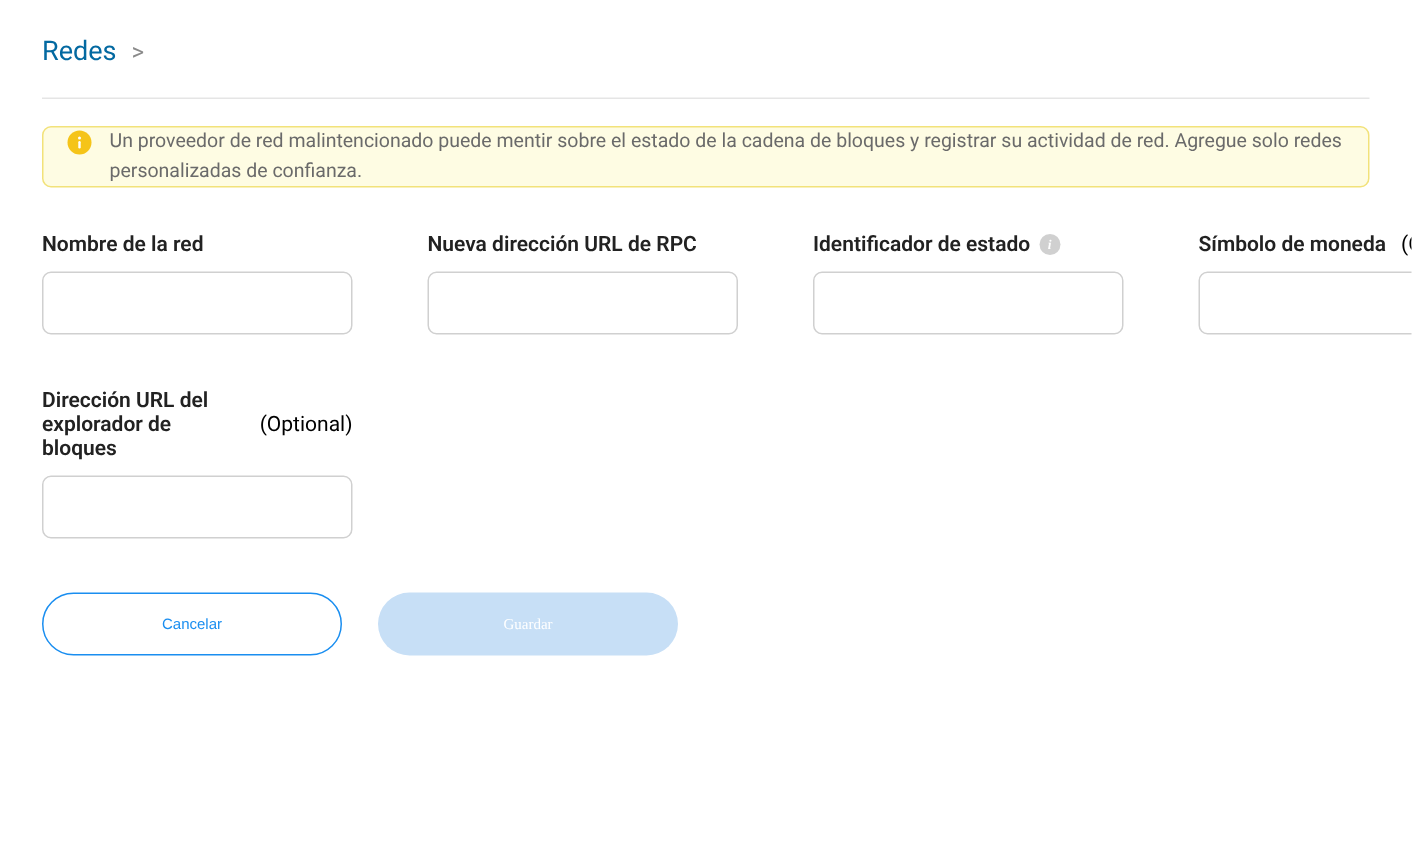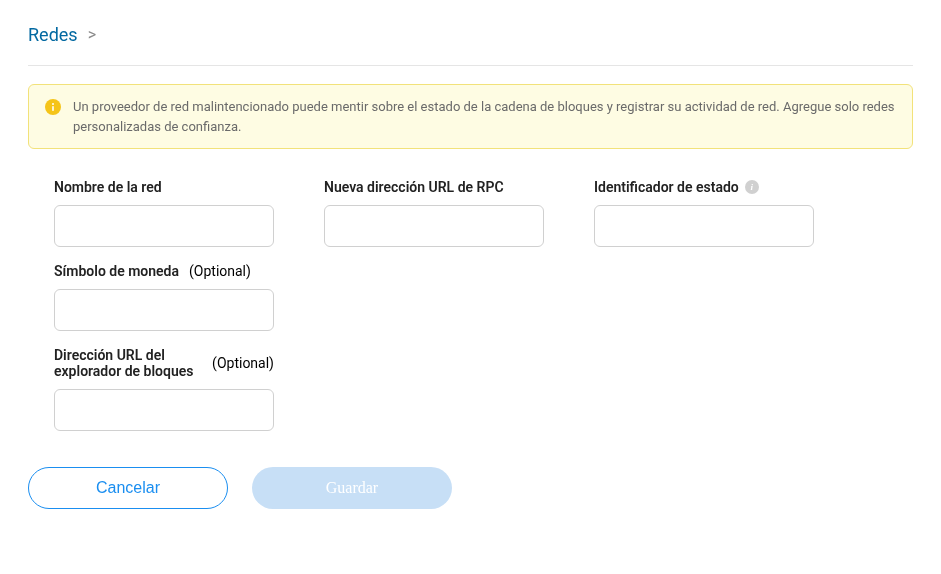--- a/index.html
+++ b/index.html
@@ -33,21 +33,21 @@
     }
     .divider {
       border: none;
       border-top: 1px solid #e5e5e5;
       margin-bottom: 18px;
     }
     .warning-box {
       background: #fefce3;
       border: 1px solid #f2e27a;
       border-radius: 6px;
-      padding: 12px 16px;
+      padding: 0 16px;
       display: flex;
       gap: 12px;
       align-items: flex-start;
       margin-bottom: 30px;
     }
     .warning-icon {
       width: 16px;
       height: 16px;
       border-radius: 50%;
       background: #f5c419;
@@ -61,24 +61,23 @@
       width: 10px;
       height: 10px;
     }
     .warning-text {
       font-size: 13px;
       color: #6a6a6a;
       line-height: 1.5;
     }
     .form-grid {
       display: grid;
-      grid-template-columns: 1fr 1fr 1fr;
-      gap: 16px 50px;
+      grid-template-columns: 1fr 1fr 1fr 1fr;
+      gap: 36px 50px;
       max-width: 760px;
-      margin-left: 26px;
     }
     .form-field {
       display: flex;
       flex-direction: column;
       gap: 10px;
     }
     .form-field.full {
       grid-column: 1;
     }
     .field-label {
@@ -119,21 +118,21 @@
     }
     .button-row {
       display: flex;
       gap: 24px;
       margin-top: 36px;
     }
     .btn {
       width: 200px;
       height: 42px;
       border-radius: 999px;
-      font-size: 16px;
+      font-size: 10px;
       font-weight: 500;
       cursor: pointer;
       border: none;
       display: flex;
       align-items: center;
       justify-content: center;
     }
     .btn-cancel {
       background: #fff;
       border: 1px solid #1a8ef0;

